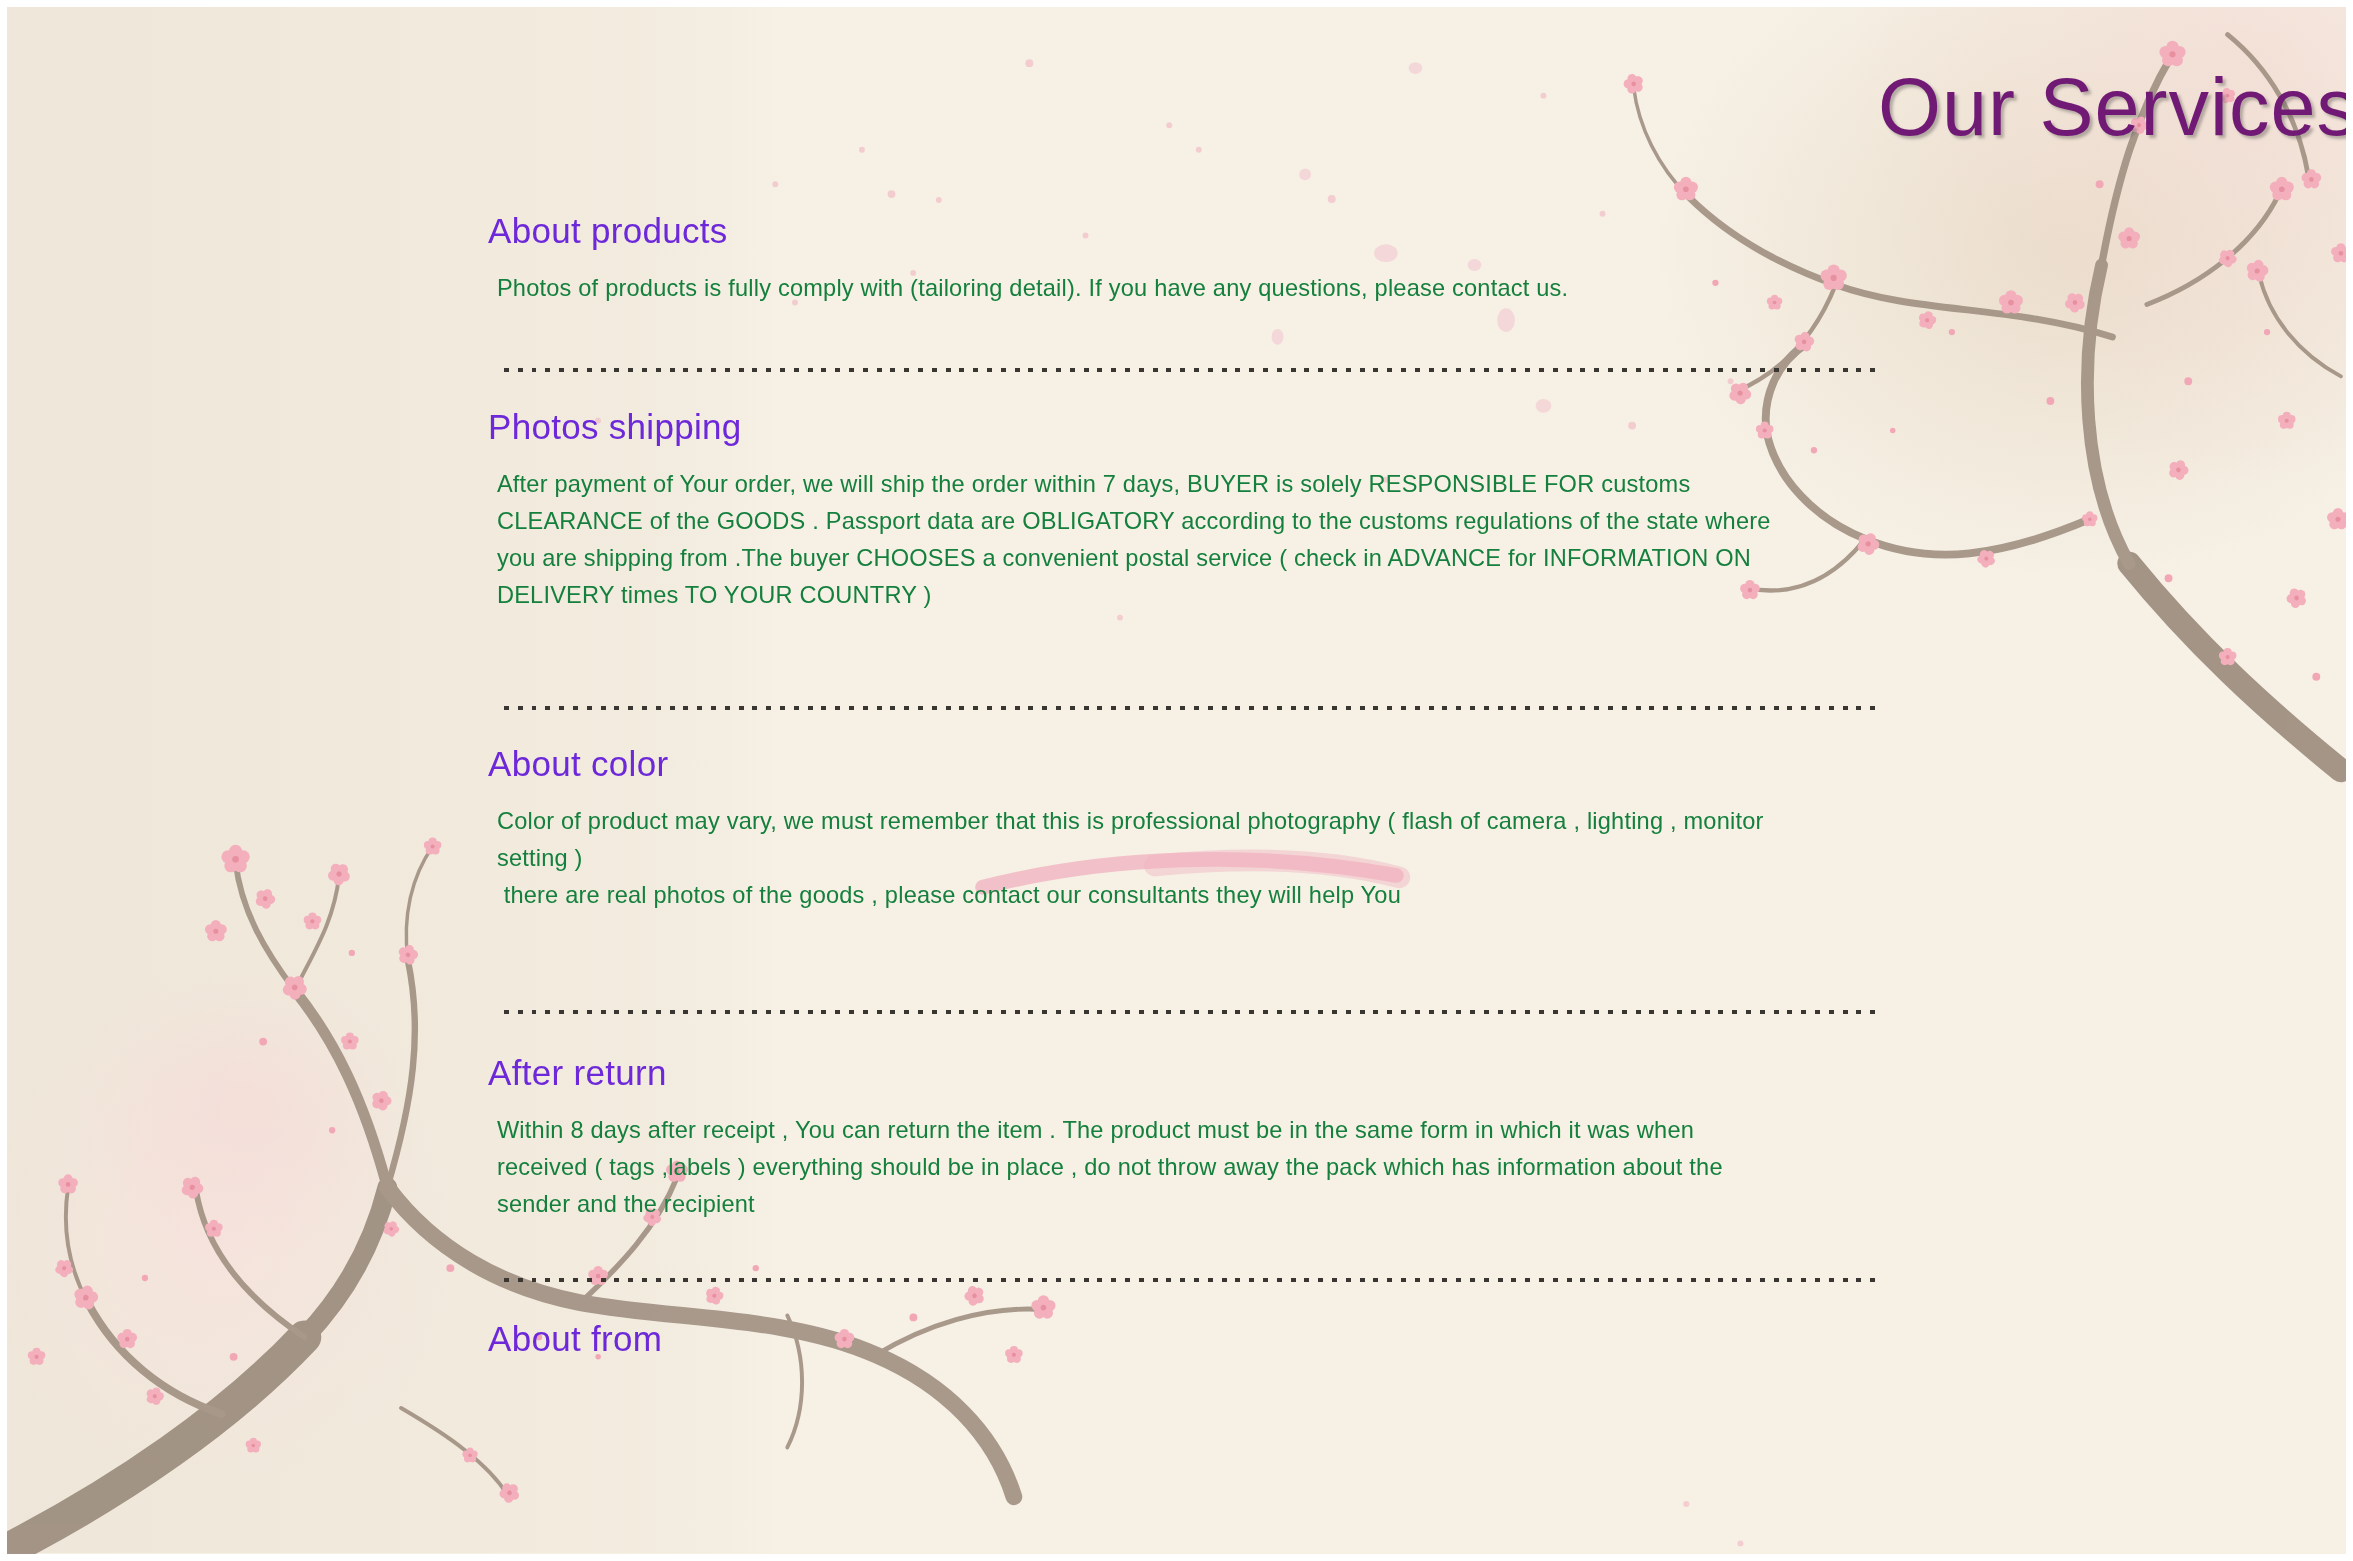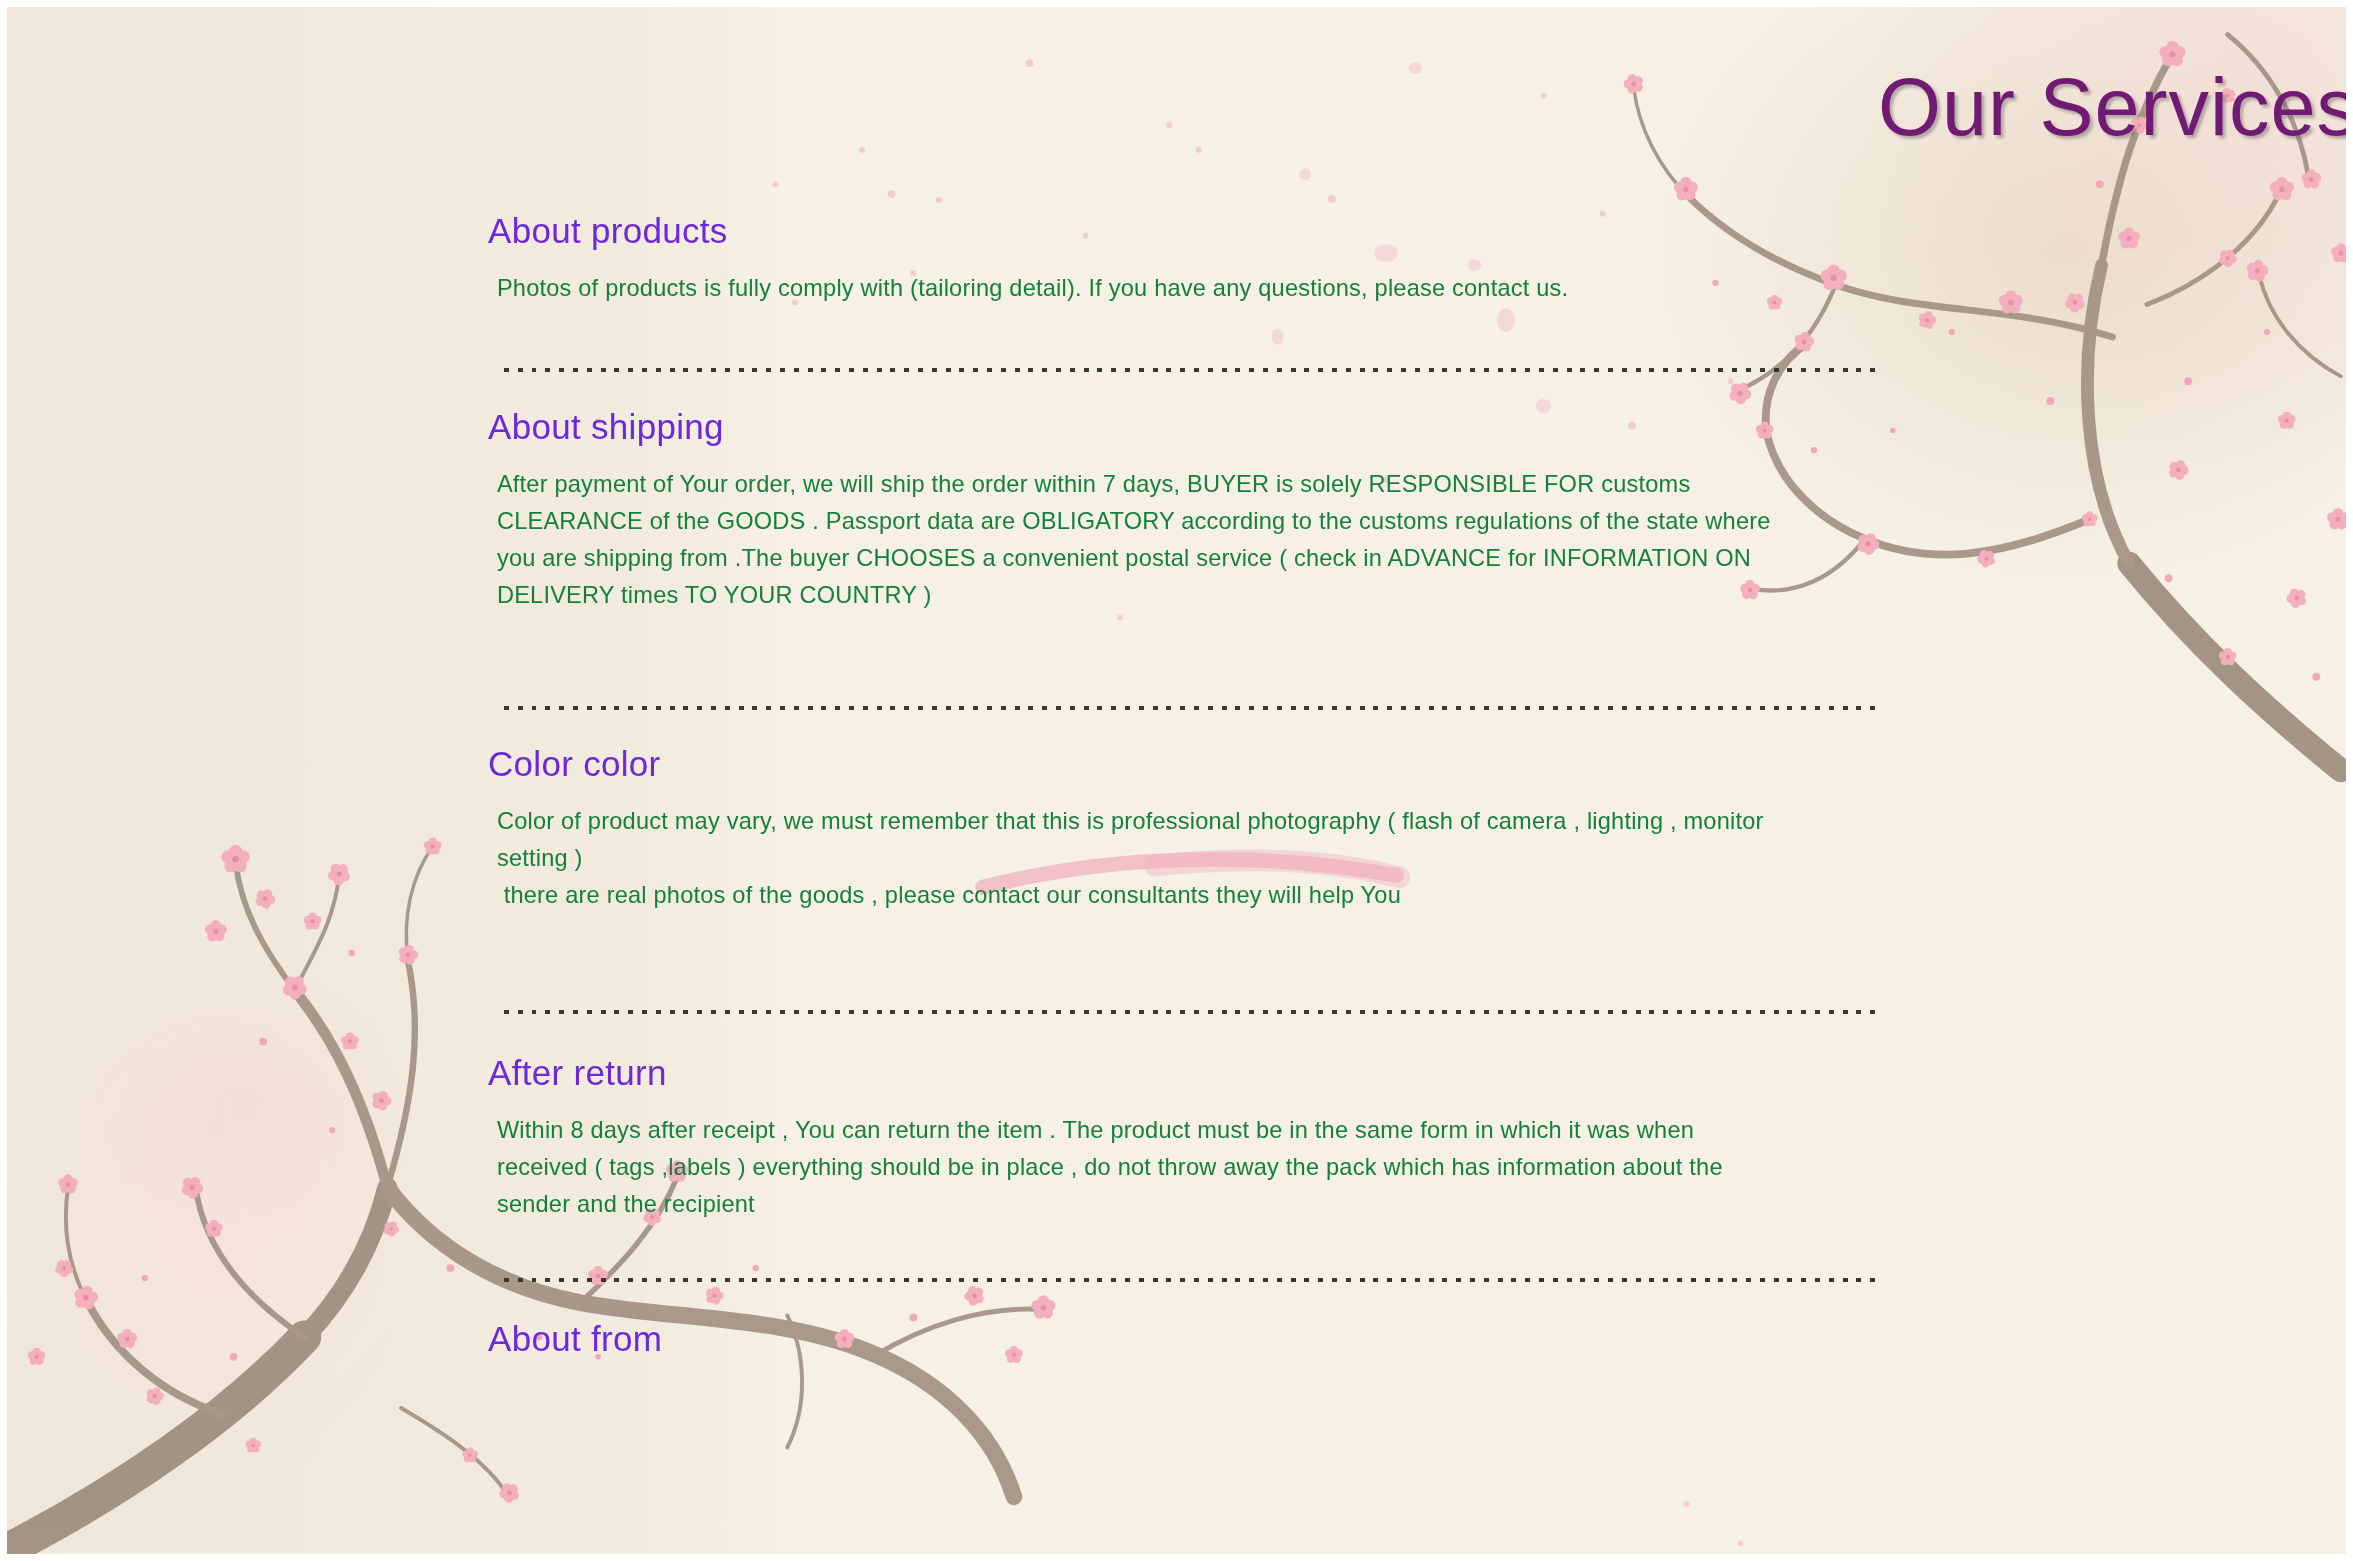--- a/index.html
+++ b/index.html
@@ -254,31 +254,31 @@
   <h1 class="title">Our Services</h1>
 
   <section class="svc sec-products">
     <h2 class="svc-heading">About products</h2>
     <p class="svc-body">Photos of products is fully comply with (tailoring detail). If you have any questions, please contact us.</p>
   </section>
 
   <div class="divider div-1"></div>
 
   <section class="svc sec-shipping">
-    <h2 class="svc-heading">About shipping</h2>
+    <h2 class="svc-heading">Photos shipping</h2>
     <p class="svc-body">After payment of Your order, we will ship the order within 7 days, BUYER is solely RESPONSIBLE FOR customs
 CLEARANCE of the GOODS . Passport data are OBLIGATORY according to the customs regulations of the state where
 you are shipping from .The buyer CHOOSES a convenient postal service ( check in ADVANCE for INFORMATION ON
 DELIVERY times TO YOUR COUNTRY )</p>
   </section>
 
   <div class="divider div-2"></div>
 
   <section class="svc sec-color">
-    <h2 class="svc-heading">Color color</h2>
+    <h2 class="svc-heading">About color</h2>
     <p class="svc-body">Color of product may vary, we must remember that this is professional photography ( flash of camera , lighting , monitor
 setting )
  there are real photos of the goods , please contact our consultants they will help You</p>
   </section>
 
   <div class="divider div-3"></div>
 
   <section class="svc sec-return">
     <h2 class="svc-heading">After return</h2>
     <p class="svc-body">Within 8 days after receipt , You can return the item . The product must be in the same form in which it was when

